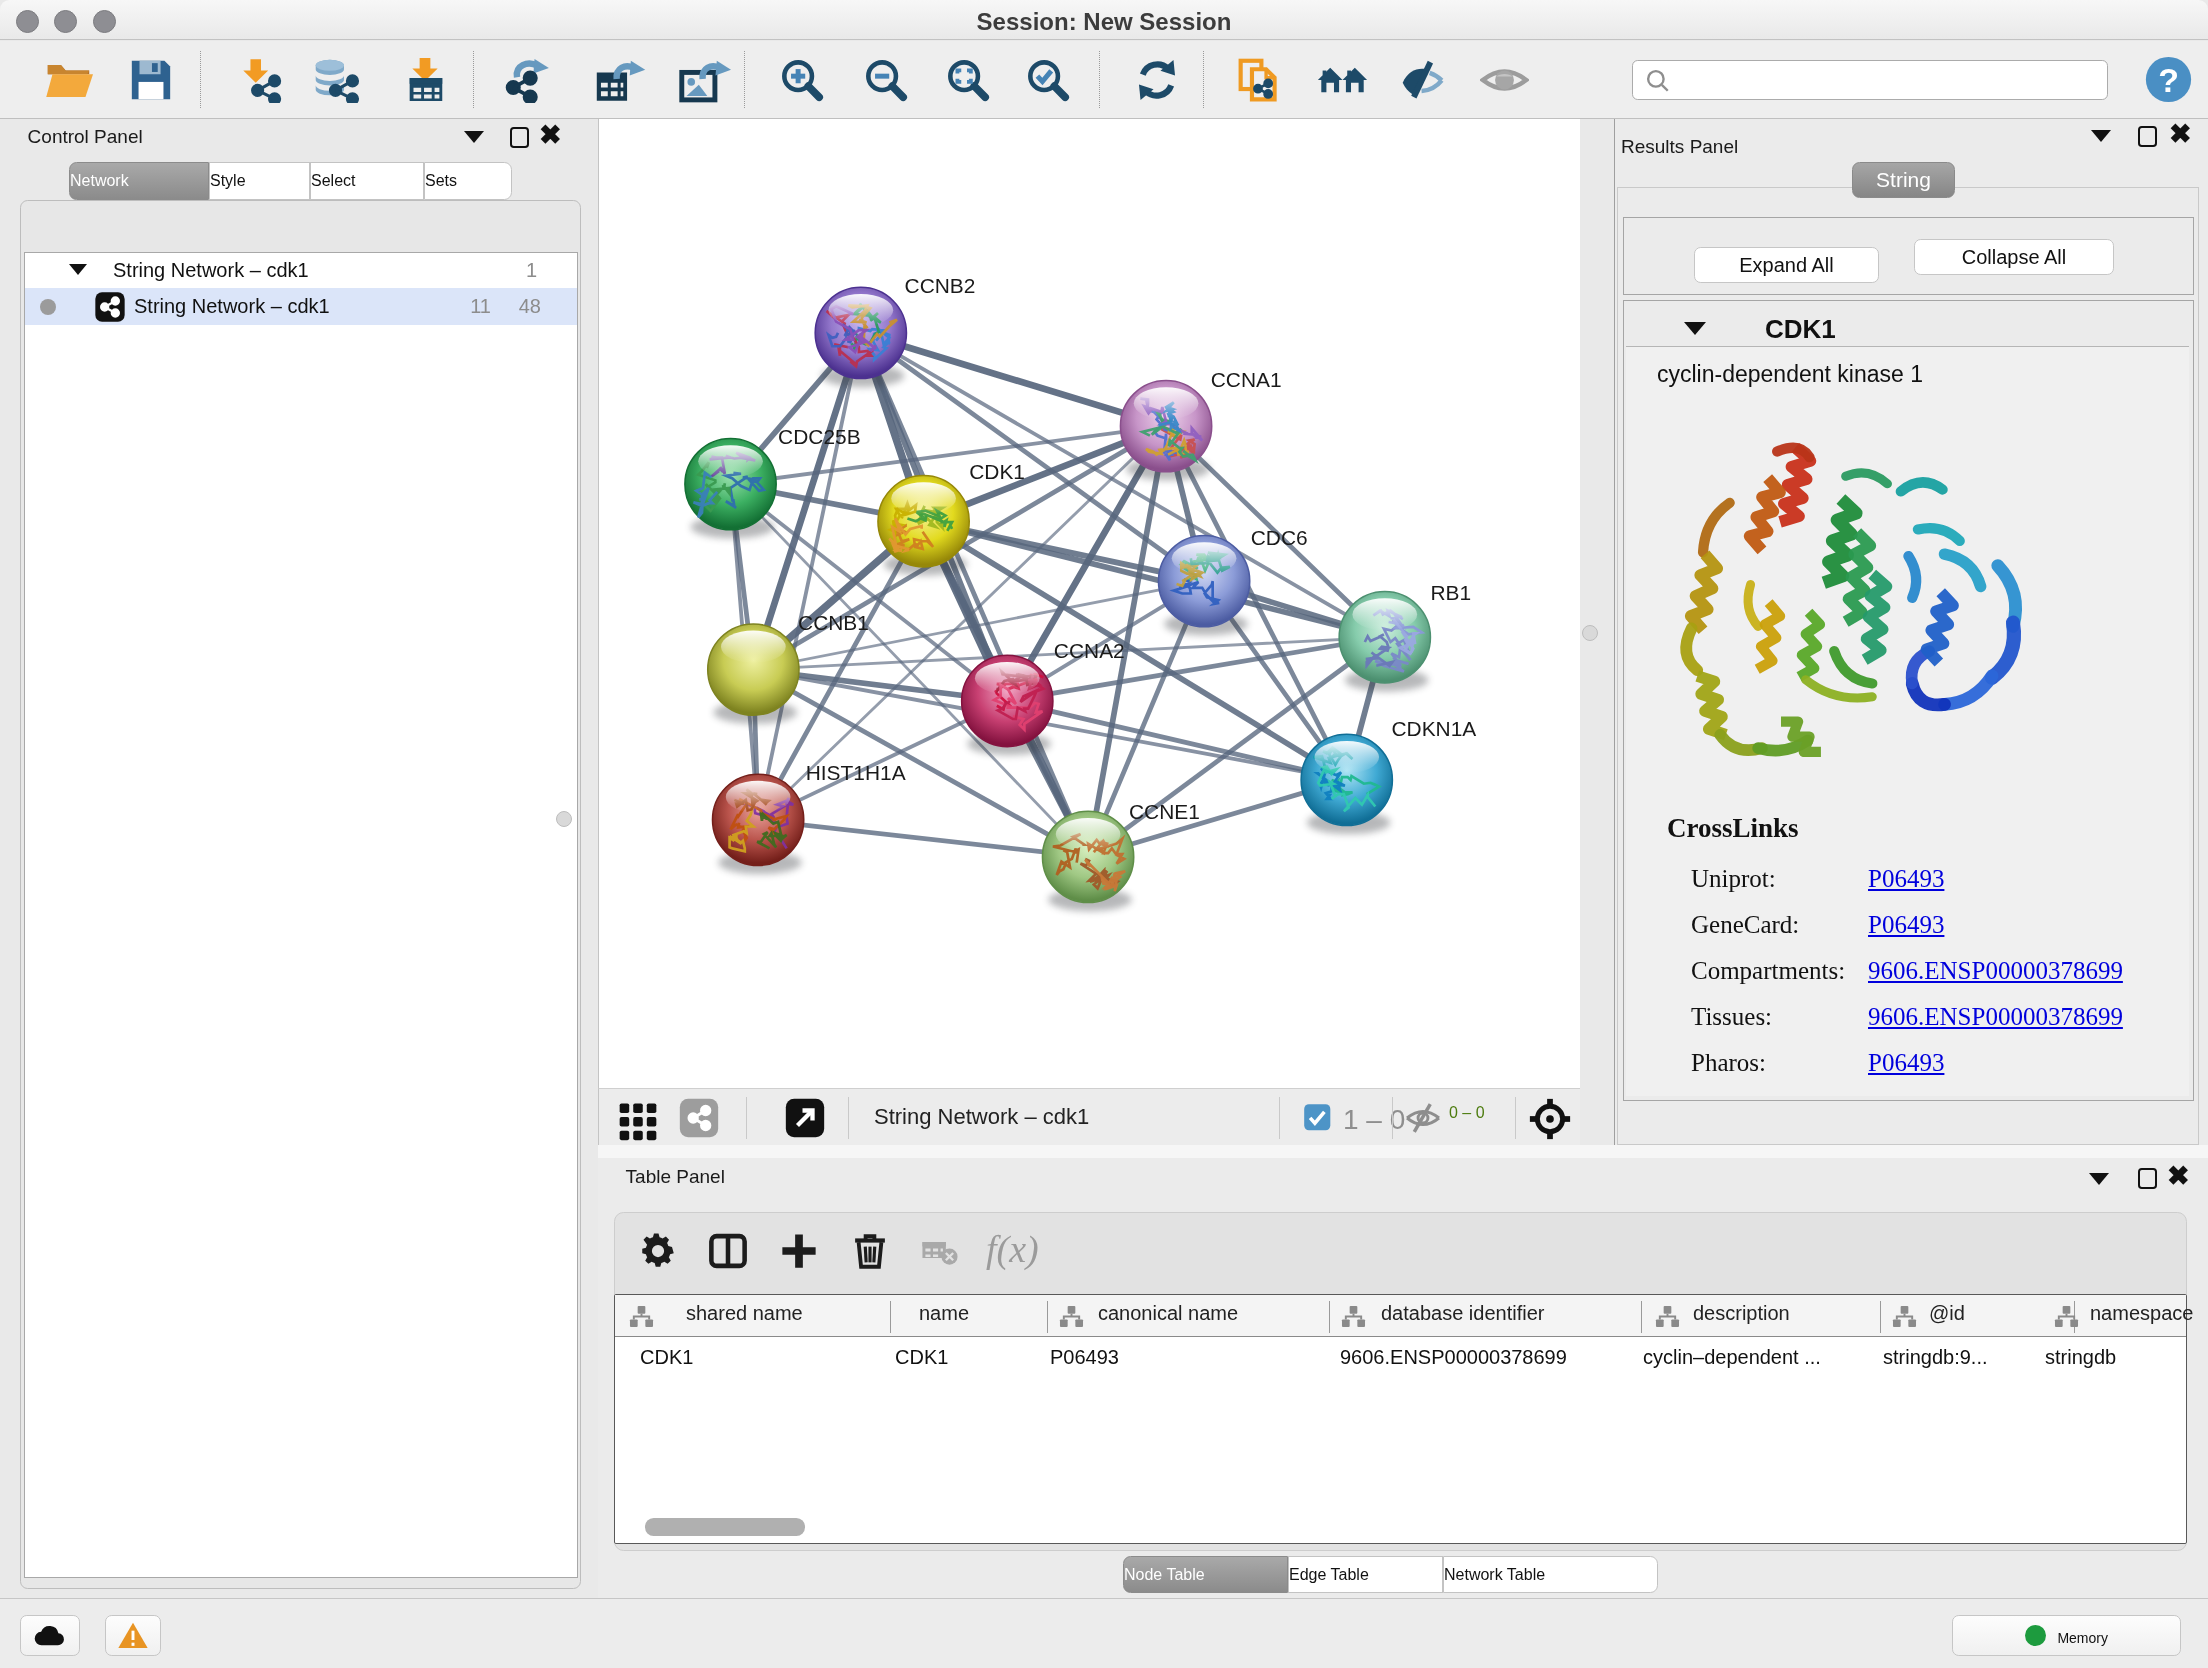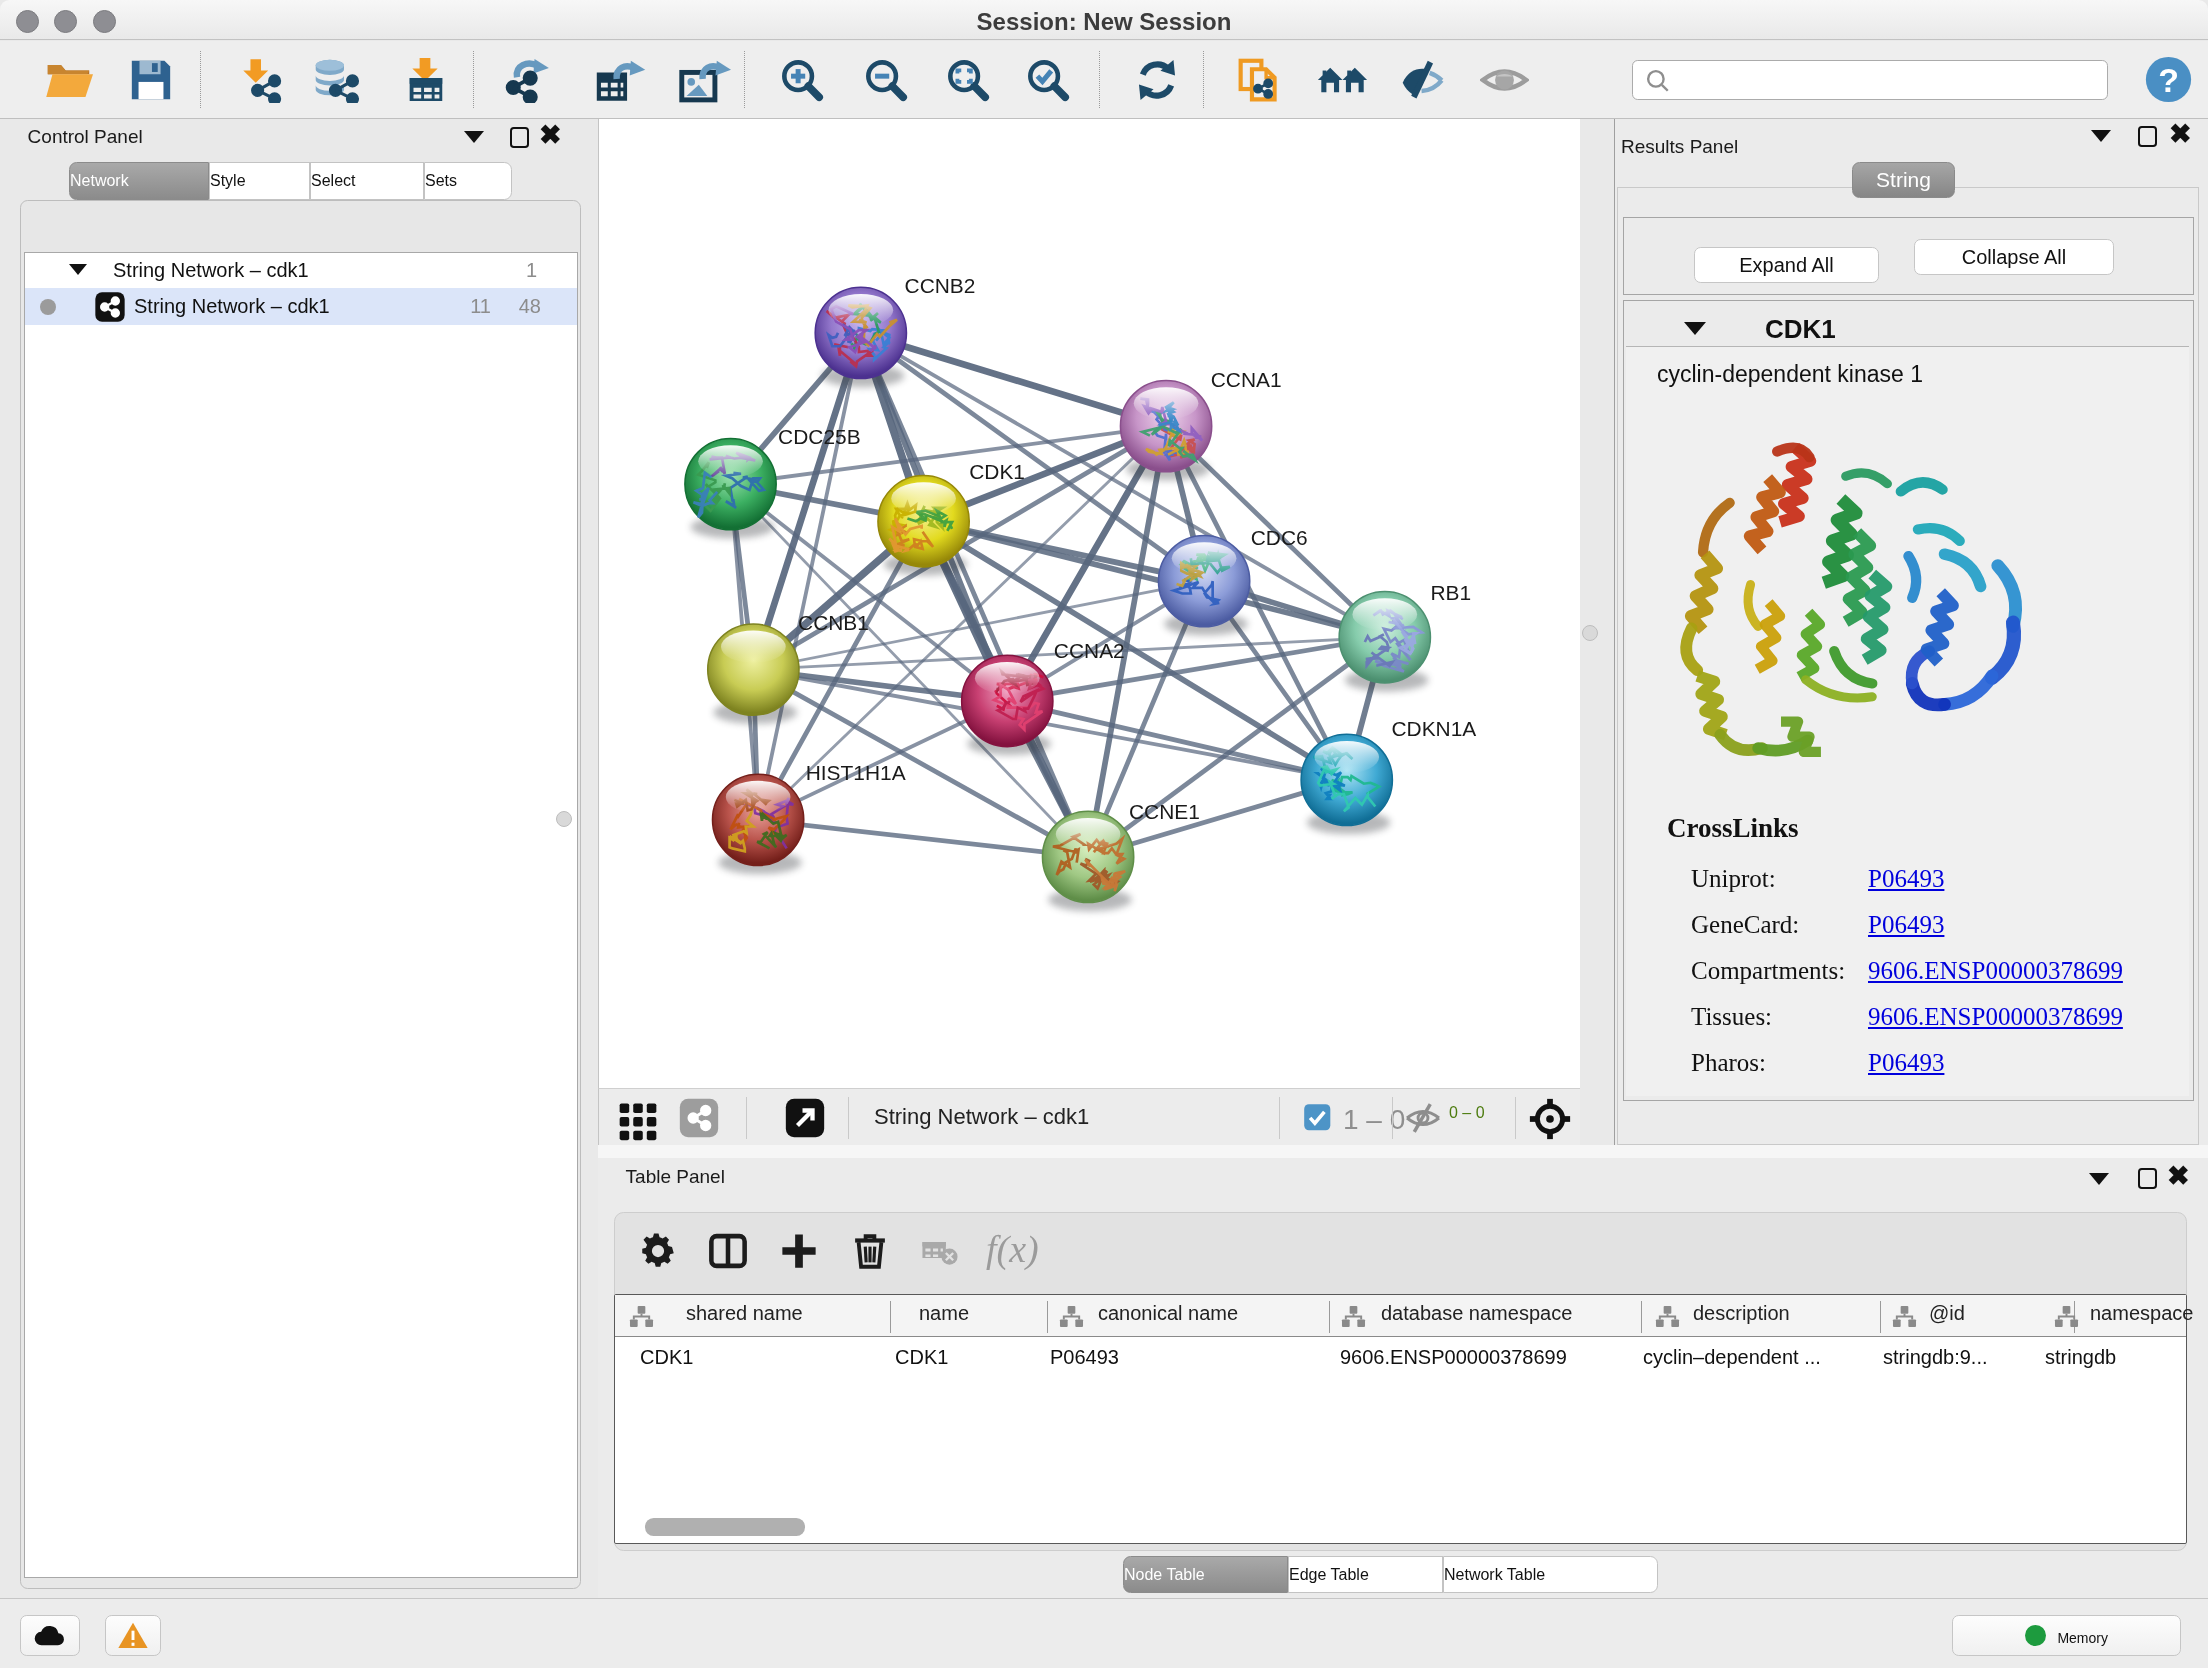--- a/index.html
+++ b/index.html
@@ -700,21 +700,21 @@
     <svg style="position:absolute;left:725px;top:9.5px;" width="27" height="24" viewBox="0 0 28 25">
         <g fill="#8a8a8a">
           <rect x="10" y="1" width="8" height="8" rx="1"></rect>
           <rect x="2" y="15" width="8" height="8" rx="1"></rect>
           <rect x="18" y="15" width="8" height="8" rx="1"></rect>
         </g>
         <g stroke="#8a8a8a" stroke-width="2" fill="none">
           <path d="M14 9 v3 M6 15 v-3 h16 v3"></path>
         </g>
       </svg>
-      <div class="colht" style="left:766px;">database namespace</div>
+      <div class="colht" style="left:766px;">database identifier</div>
     <svg style="position:absolute;left:1039px;top:9.5px;" width="27" height="24" viewBox="0 0 28 25">
         <g fill="#8a8a8a">
           <rect x="10" y="1" width="8" height="8" rx="1"></rect>
           <rect x="2" y="15" width="8" height="8" rx="1"></rect>
           <rect x="18" y="15" width="8" height="8" rx="1"></rect>
         </g>
         <g stroke="#8a8a8a" stroke-width="2" fill="none">
           <path d="M14 9 v3 M6 15 v-3 h16 v3"></path>
         </g>
       </svg>

